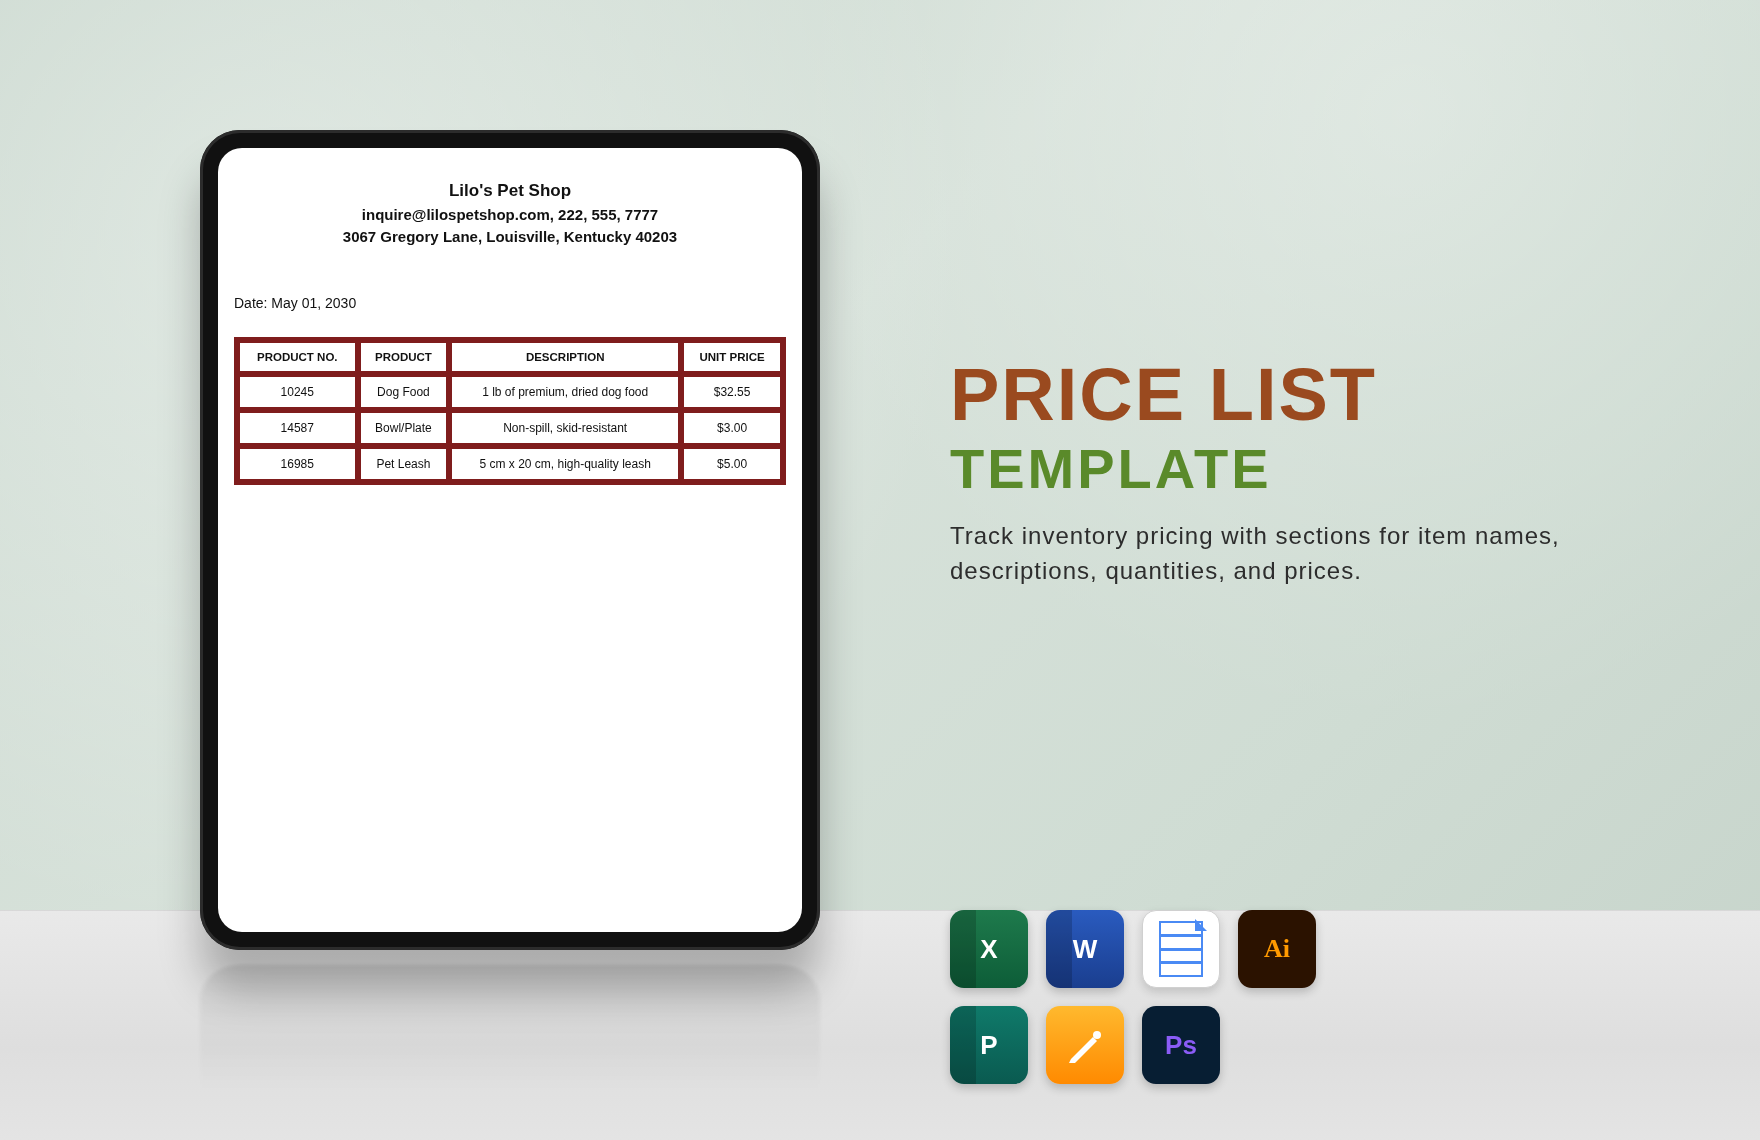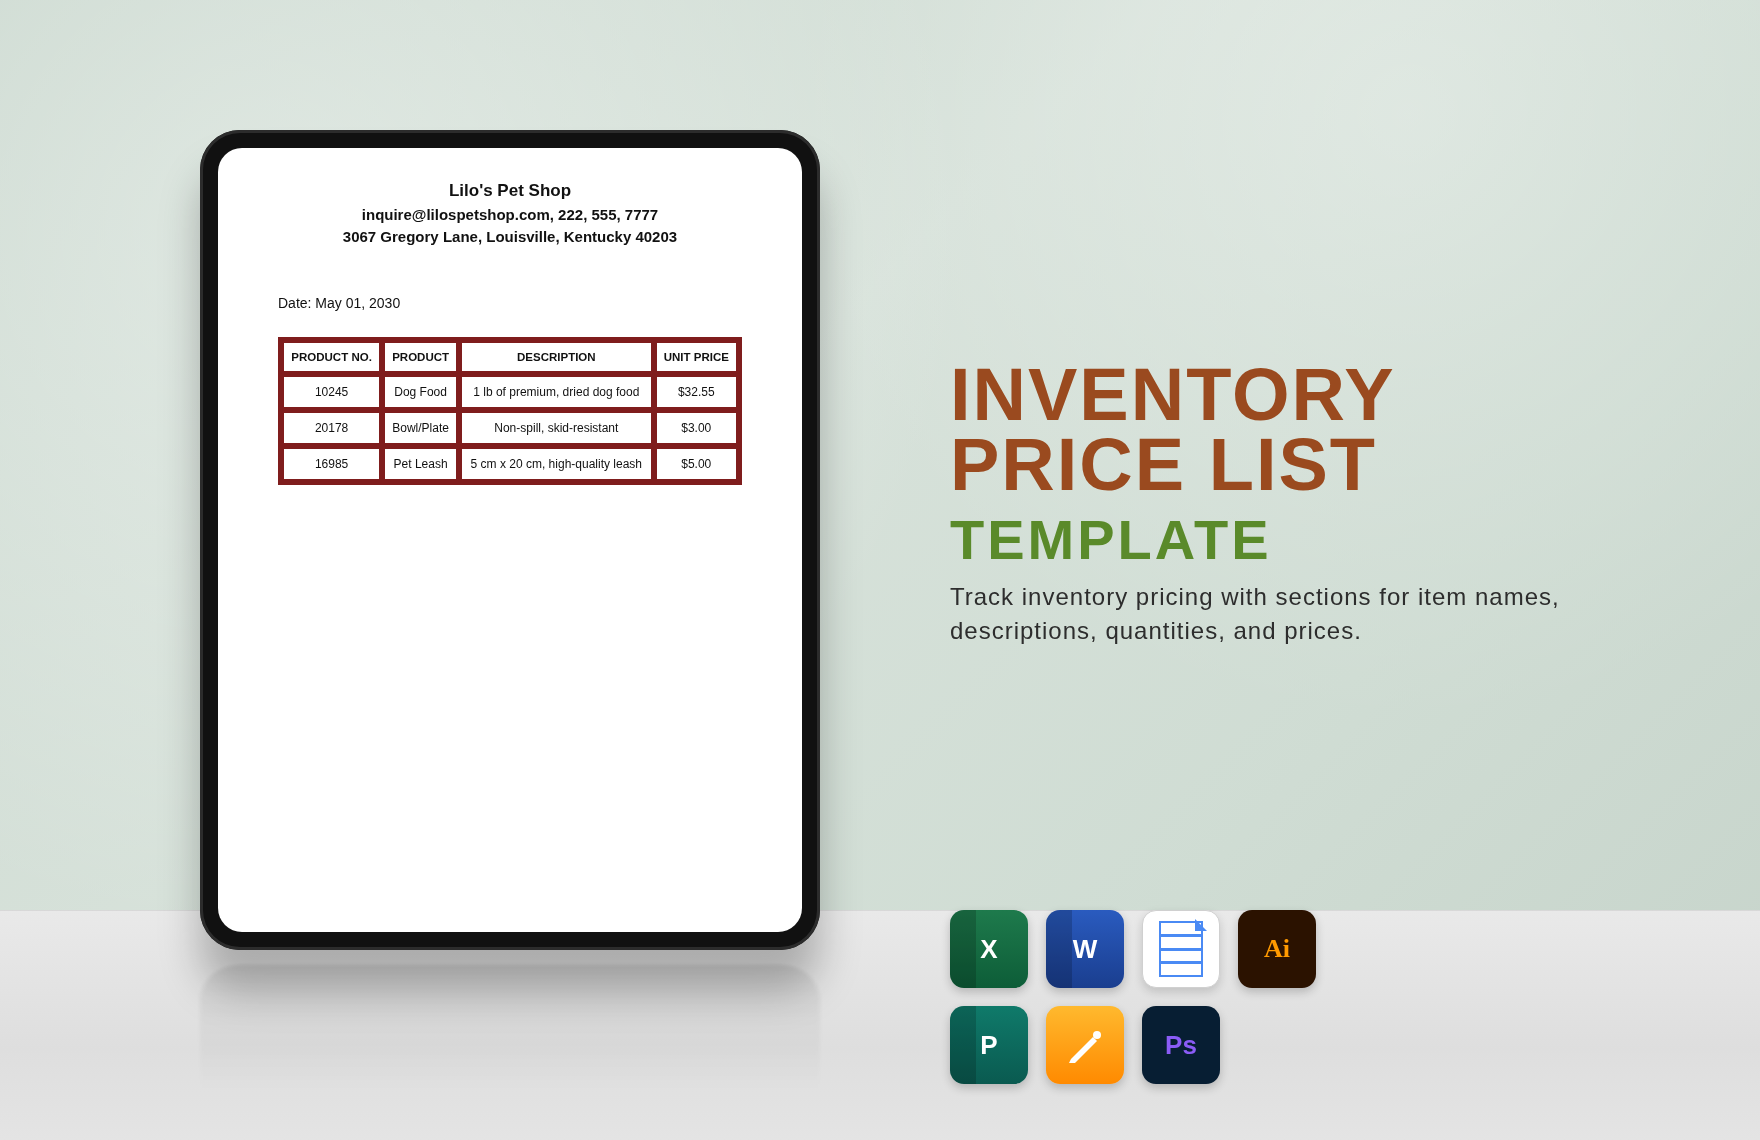--- a/index.html
+++ b/index.html
@@ -28,21 +28,21 @@
     width: 620px; height: 820px;
     background: #111;
     border-radius: 40px;
     padding: 18px;
     box-shadow: 0 40px 40px rgba(0,0,0,.25), inset 0 0 0 3px #2c2c2c;
   }
   .screen {
     width: 100%; height: 100%;
     background: #fff;
     border-radius: 24px;
-    padding: 30px 60px;
+    padding: 30px 16px;
     overflow: hidden;
     color: #111;
   }
   .reflection {
     position: absolute;
     left: 200px; top: 956px;
     width: 620px; height: 170px;
     background: linear-gradient(rgba(0,0,0,.12), transparent 85%);
     border-radius: 40px 40px 0 0;
     transform: scaleY(.9);
@@ -77,21 +77,21 @@
     font-size: 74px; font-weight: 700; letter-spacing: 2px;
     color: #9a4a1f; line-height: 0.95;
     font-family: "Segoe UI", Arial, sans-serif;
   }
   .promo .line3 {
     font-size: 56px; font-weight: 700; letter-spacing: 3px;
     color: #5a8a2a; margin-top: 6px;
     font-family: "Segoe UI", Arial, sans-serif;
   }
   .promo .desc {
-    margin-top: 8px;
+    margin-top: 18px;
     font-size: 24px; line-height: 1.45; color: #2d2d2d;
     letter-spacing: 1px;
   }
 
   
   .apps {
     position: absolute;
     left: 950px; top: 910px;
     display: grid;
     grid-template-columns: repeat(4, 78px);
@@ -149,39 +149,38 @@
           </tr>
         </thead>
         <tbody>
           <tr>
             <td>10245</td>
             <td>Dog Food</td>
             <td>1 lb of premium, dried dog food</td>
             <td>$32.55</td>
           </tr>
           <tr>
-            <td>20178</td>
+            <td>14587</td>
             <td>Bowl/Plate</td>
             <td>Non-spill, skid-resistant</td>
             <td>$3.00</td>
           </tr>
           <tr>
             <td>16985</td>
             <td>Pet Leash</td>
             <td>5 cm x 20 cm, high-quality leash</td>
             <td>$5.00</td>
           </tr>
         </tbody>
       </table>
 
     </div>
   </div>
 
   <div class="promo">
-    <div class="line1">INVENTORY</div>
     <div class="line2">PRICE LIST</div>
     <div class="line3">TEMPLATE</div>
     <div class="desc">Track inventory pricing with sections for item names, descriptions, quantities, and prices.</div>
   </div>
 
   <div class="apps">
     <div class="app xl">
         <div class="bar"></div>
         <span>X</span>
       </div>

